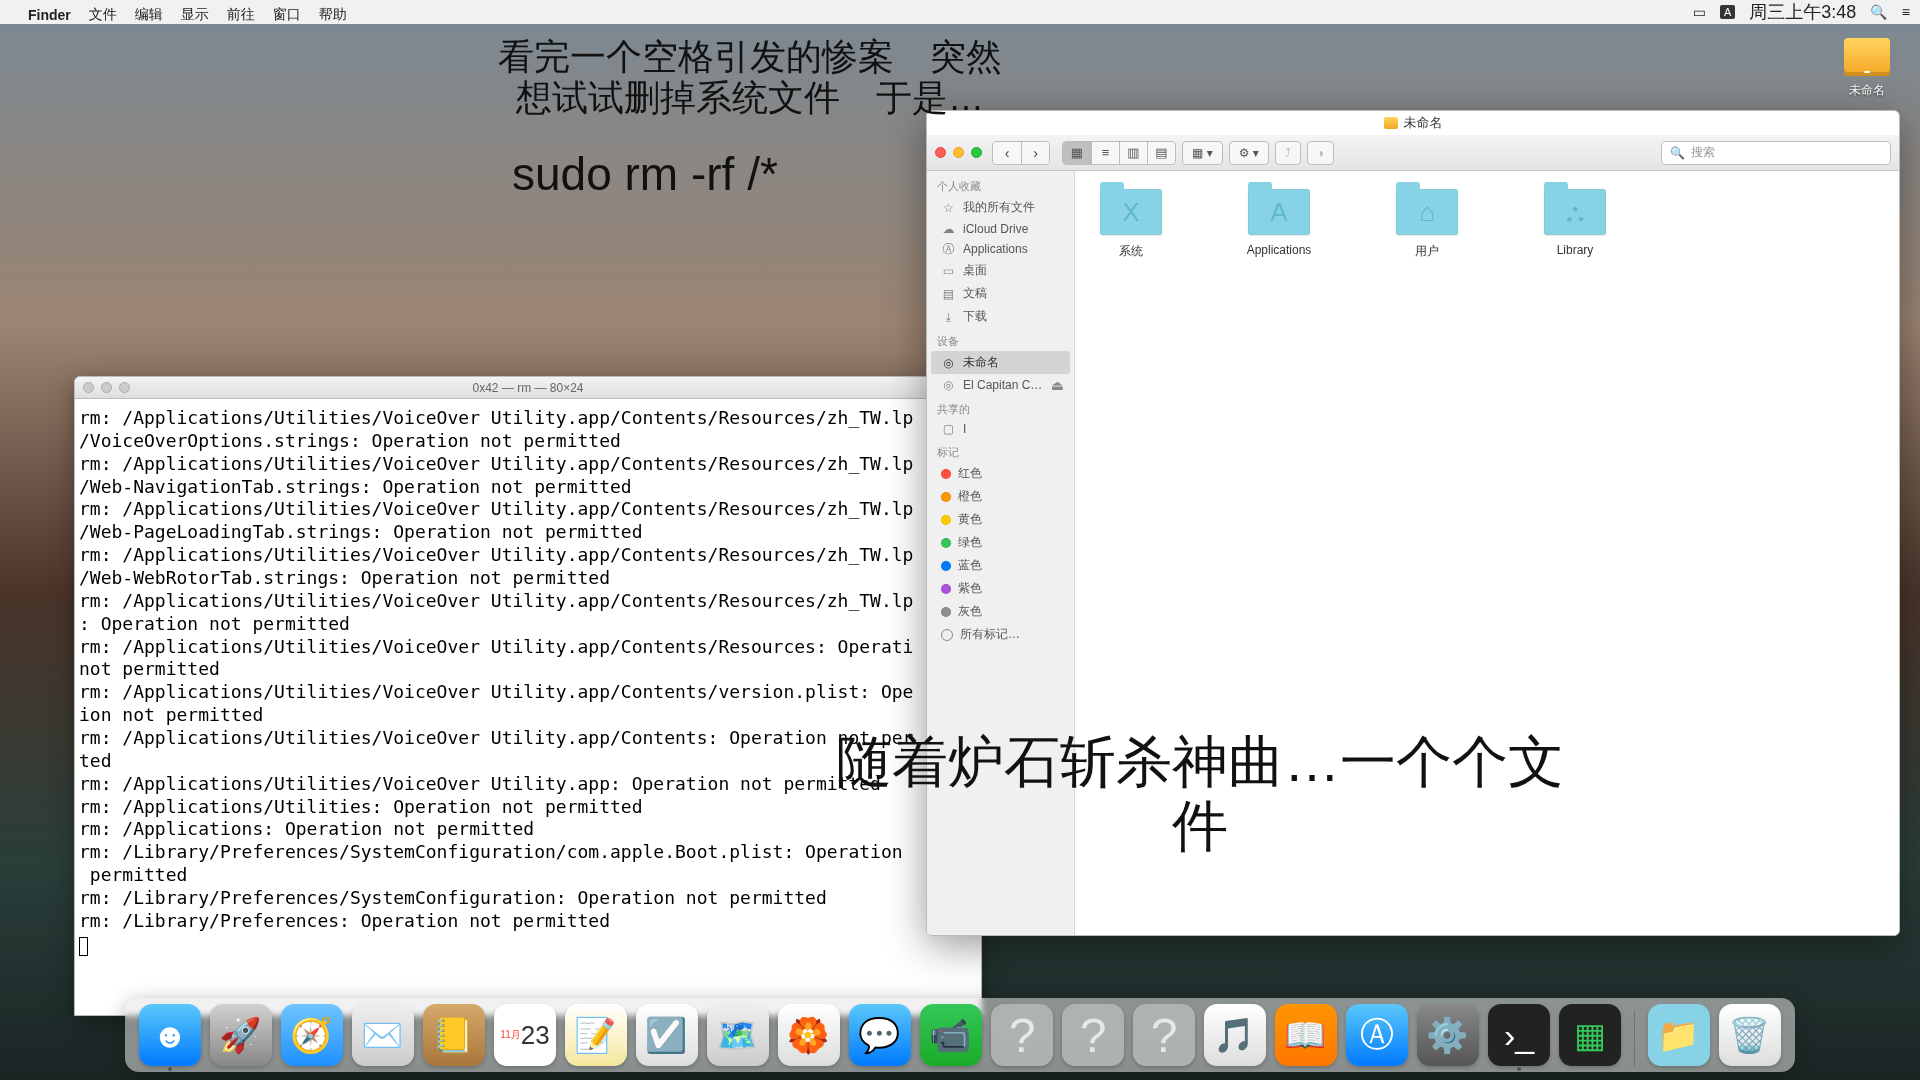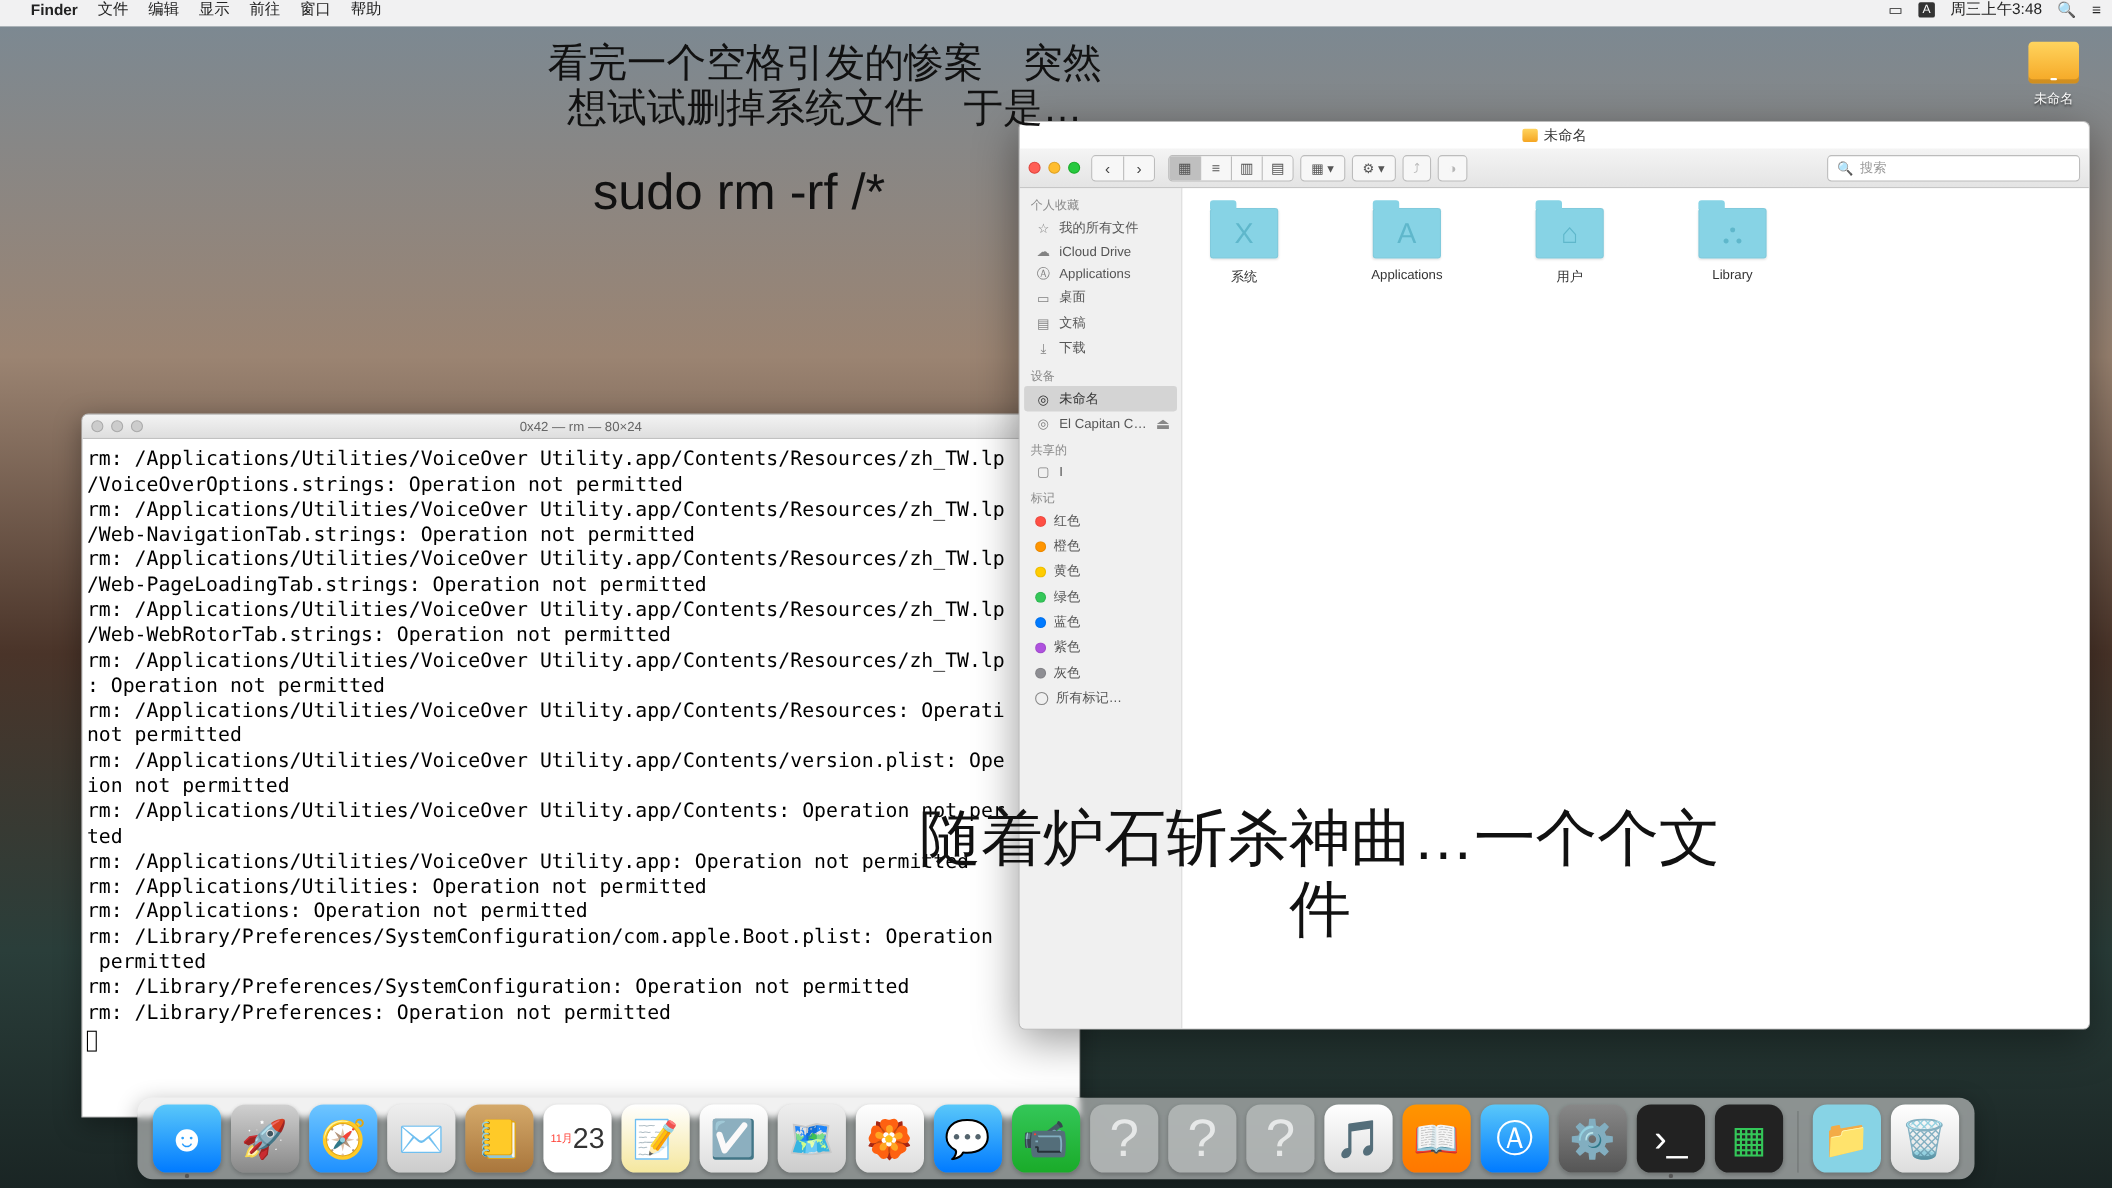--- a/index.html
+++ b/index.html
@@ -10,33 +10,33 @@
   background: linear-gradient(180deg, #7a8994 0%, #9b8472 30%, #4a3429 55%, #2a3e3a 80%, #1a2524 100%);
   overflow: hidden;
   position: relative;
 }
 
 
 .menubar {
   height: 24px;
   background: rgba(245,245,245,0.97);
   display: flex;
-  align-items: flex-start;
+  align-items: flex-end;
   padding: 0 10px;
   font-size: 14px;
   color: #222;
   justify-content: space-between;
   position: relative;
   z-index: 100;
 }
 .menubar-left { display: flex; align-items: center; gap: 18px; }
 .menubar-left .apple { font-size: 16px; }
 .menubar-left .appname { font-weight: 600; }
 .menubar-right { display: flex; align-items: center; gap: 14px; }
-.menubar-right .clock { font-size: 14px; }
+.menubar-right .clock { font-size: 18px; }
 .menubar-right .icon { font-size: 14px; }
 .input-badge { background:#333; color:#fff; font-size:11px; padding:1px 4px; border-radius:2px; }
 
 
 .desktop-drive {
   position: absolute;
   top: 38px; right: 30px;
   text-align: center;
   color: #fff;
   font-size: 12px;
@@ -56,21 +56,21 @@
 .caption {
   position: absolute;
   font-size: 36px;
   font-weight: 500;
   color: #111;
   text-align: center;
   line-height: 1.15;
   z-index: 60;
 }
 .caption.top { top: 36px; left: 360px; width: 780px; }
-.caption.cmd { top: 148px; left: 539px; font-size: 46px; }
+.caption.cmd { top: 148px; left: 512px; font-size: 46px; }
 .caption.mid { top: 730px; left: 830px; width: 740px; font-size: 56px; }
 
 
 .terminal-window {
   position: absolute;
   top: 376px; left: 74px;
   width: 908px; height: 640px;
   background: #fff;
   border: 1px solid #bbb;
   border-radius: 6px 6px 0 0;

